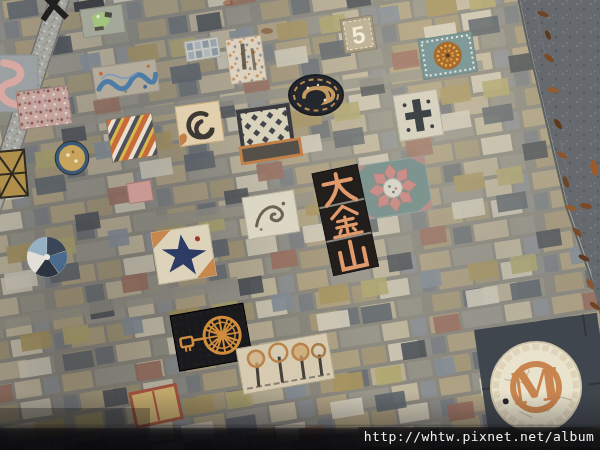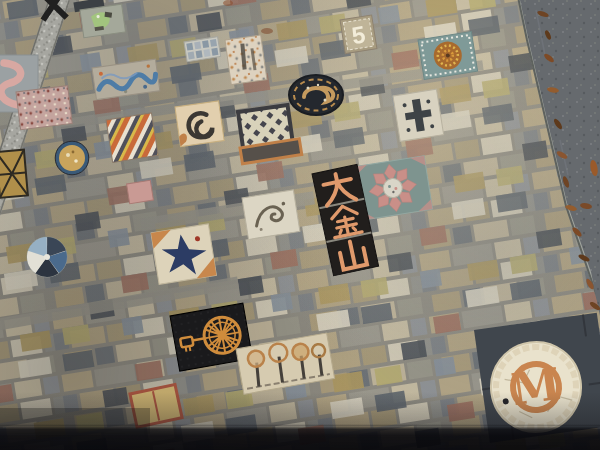--- a/index.html
+++ b/index.html
@@ -391,13 +391,14 @@
     <ellipse cx="595" cy="306" rx="6" ry="2.5" fill="#6e4424" transform="rotate(35 595 306)"></ellipse>
     <ellipse cx="594" cy="168" rx="8" ry="3.5" fill="#9a5a2a" transform="rotate(80 594 168)"></ellipse>
     <ellipse cx="586" cy="206" rx="6" ry="2.8" fill="#7a4a28" transform="rotate(10 586 206)"></ellipse>
   </g>
 
   <rect x="0" y="392" width="600" height="34" fill="url(#preSh)"></rect>
   <rect x="0" y="424" width="600" height="26" fill="url(#shG)"></rect>
   <rect x="0" y="408" width="150" height="26" fill="rgba(16,16,18,0.30)"></rect>
 </svg>
 
+<div class="watermark">http://whtw.pixnet.net/album</div>
 </div>
 
 </body></html>

